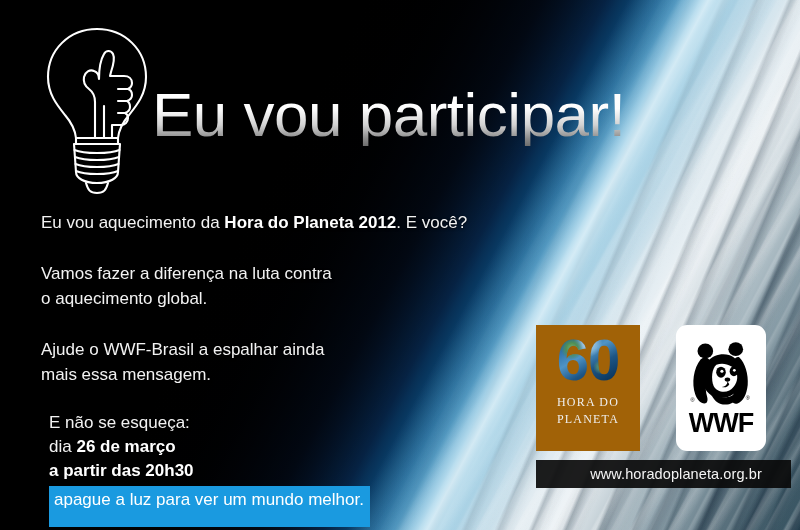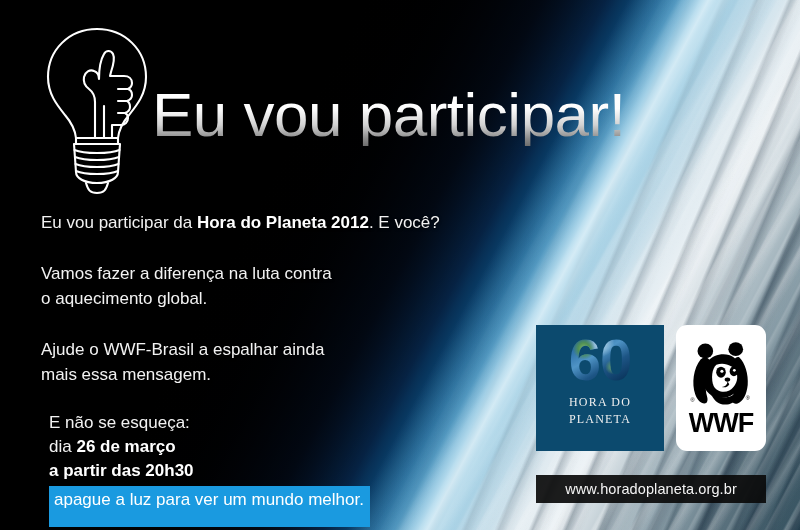--- a/index.html
+++ b/index.html
@@ -130,22 +130,22 @@
     background:#1a9ae0;
     color:#ffffff;
     font-size:17px;line-height:24px;
     padding:2px 6px 15px 5px;
     white-space:nowrap;
     text-shadow:none;
   }
 
   
   .logo-60{
-    position:absolute;left:536px;top:325px;width:128px;height:126px;
-    background:#0c4a6e;
+    position:absolute;left:536px;top:325px;width:104px;height:126px;
+    background:#a16207;
     display:flex;flex-direction:column;align-items:center;justify-content:flex-start;
     padding-top:6px;box-sizing:border-box;
   }
   .sixty{
     font-family:"Liberation Sans",sans-serif;
     font-weight:700;font-size:58px;line-height:58px;letter-spacing:-1px;
     background:
       radial-gradient(circle at 24% 30%, #7fb36a 0%, #4f8f55 9%, rgba(79,143,85,0) 18%),
       radial-gradient(circle at 70% 62%, #6ea86a 0%, rgba(110,168,106,0) 13%),
       radial-gradient(circle at 50% 20%, #cfe6f2 0%, rgba(207,230,242,0) 26%),
@@ -165,23 +165,23 @@
     display:flex;flex-direction:column;align-items:center;justify-content:flex-start;
     padding-top:14px;box-sizing:border-box;
   }
   .wwf-word{
     font-family:"Liberation Sans",sans-serif;
     font-weight:700;font-size:27px;line-height:27px;letter-spacing:-1px;
     color:#000;margin-top:1px;
   }
 
   .url-bar{
-    position:absolute;left:536px;top:475px;width:230px;height:28px;
+    position:absolute;left:536px;top:460px;width:230px;height:28px;
     background:rgba(10,10,10,0.92);
-    display:flex;align-items:center;justify-content:center;
+    display:flex;align-items:center;justify-content:center;padding-left:25px;
   }
   .url-bar span{color:#f4f4f4;font-size:14.5px;letter-spacing:0.1px;}
 </style>
 </head>
 <body>
 
 <div id="poster">
 
   <div class="bg-layer bg-space"></div>
   <div class="bg-layer bg-streaks"></div>
@@ -217,21 +217,21 @@
 
       <path d="M80 75 L90 75 M80 87 L88 87 M80 63 L90 63"></path>
       <path d="M66 112 L66 80"></path>
     </svg>
   </div>
 
   <div class="headline">Eu vou participar!</div>
 
   <div class="copy">
 
-    <p class="para"><span class="nb">Eu vou participar da </span><b>Hora do Planeta 2012</b><span class="nb">. E você?</span></p>
+    <p class="para"><span class="nb">Eu vou aquecimento da </span><b>Hora do Planeta 2012</b><span class="nb">. E você?</span></p>
 
     <p class="para">
       <span>Vamos fazer a diferença na luta contra</span><br>
       <span>o aquecimento global.</span>
     </p>
 
     <p class="para tight">
       <span>Ajude o WWF-Brasil a espalhar ainda</span><br>
       <span>mais essa mensagem.</span>
     </p>

